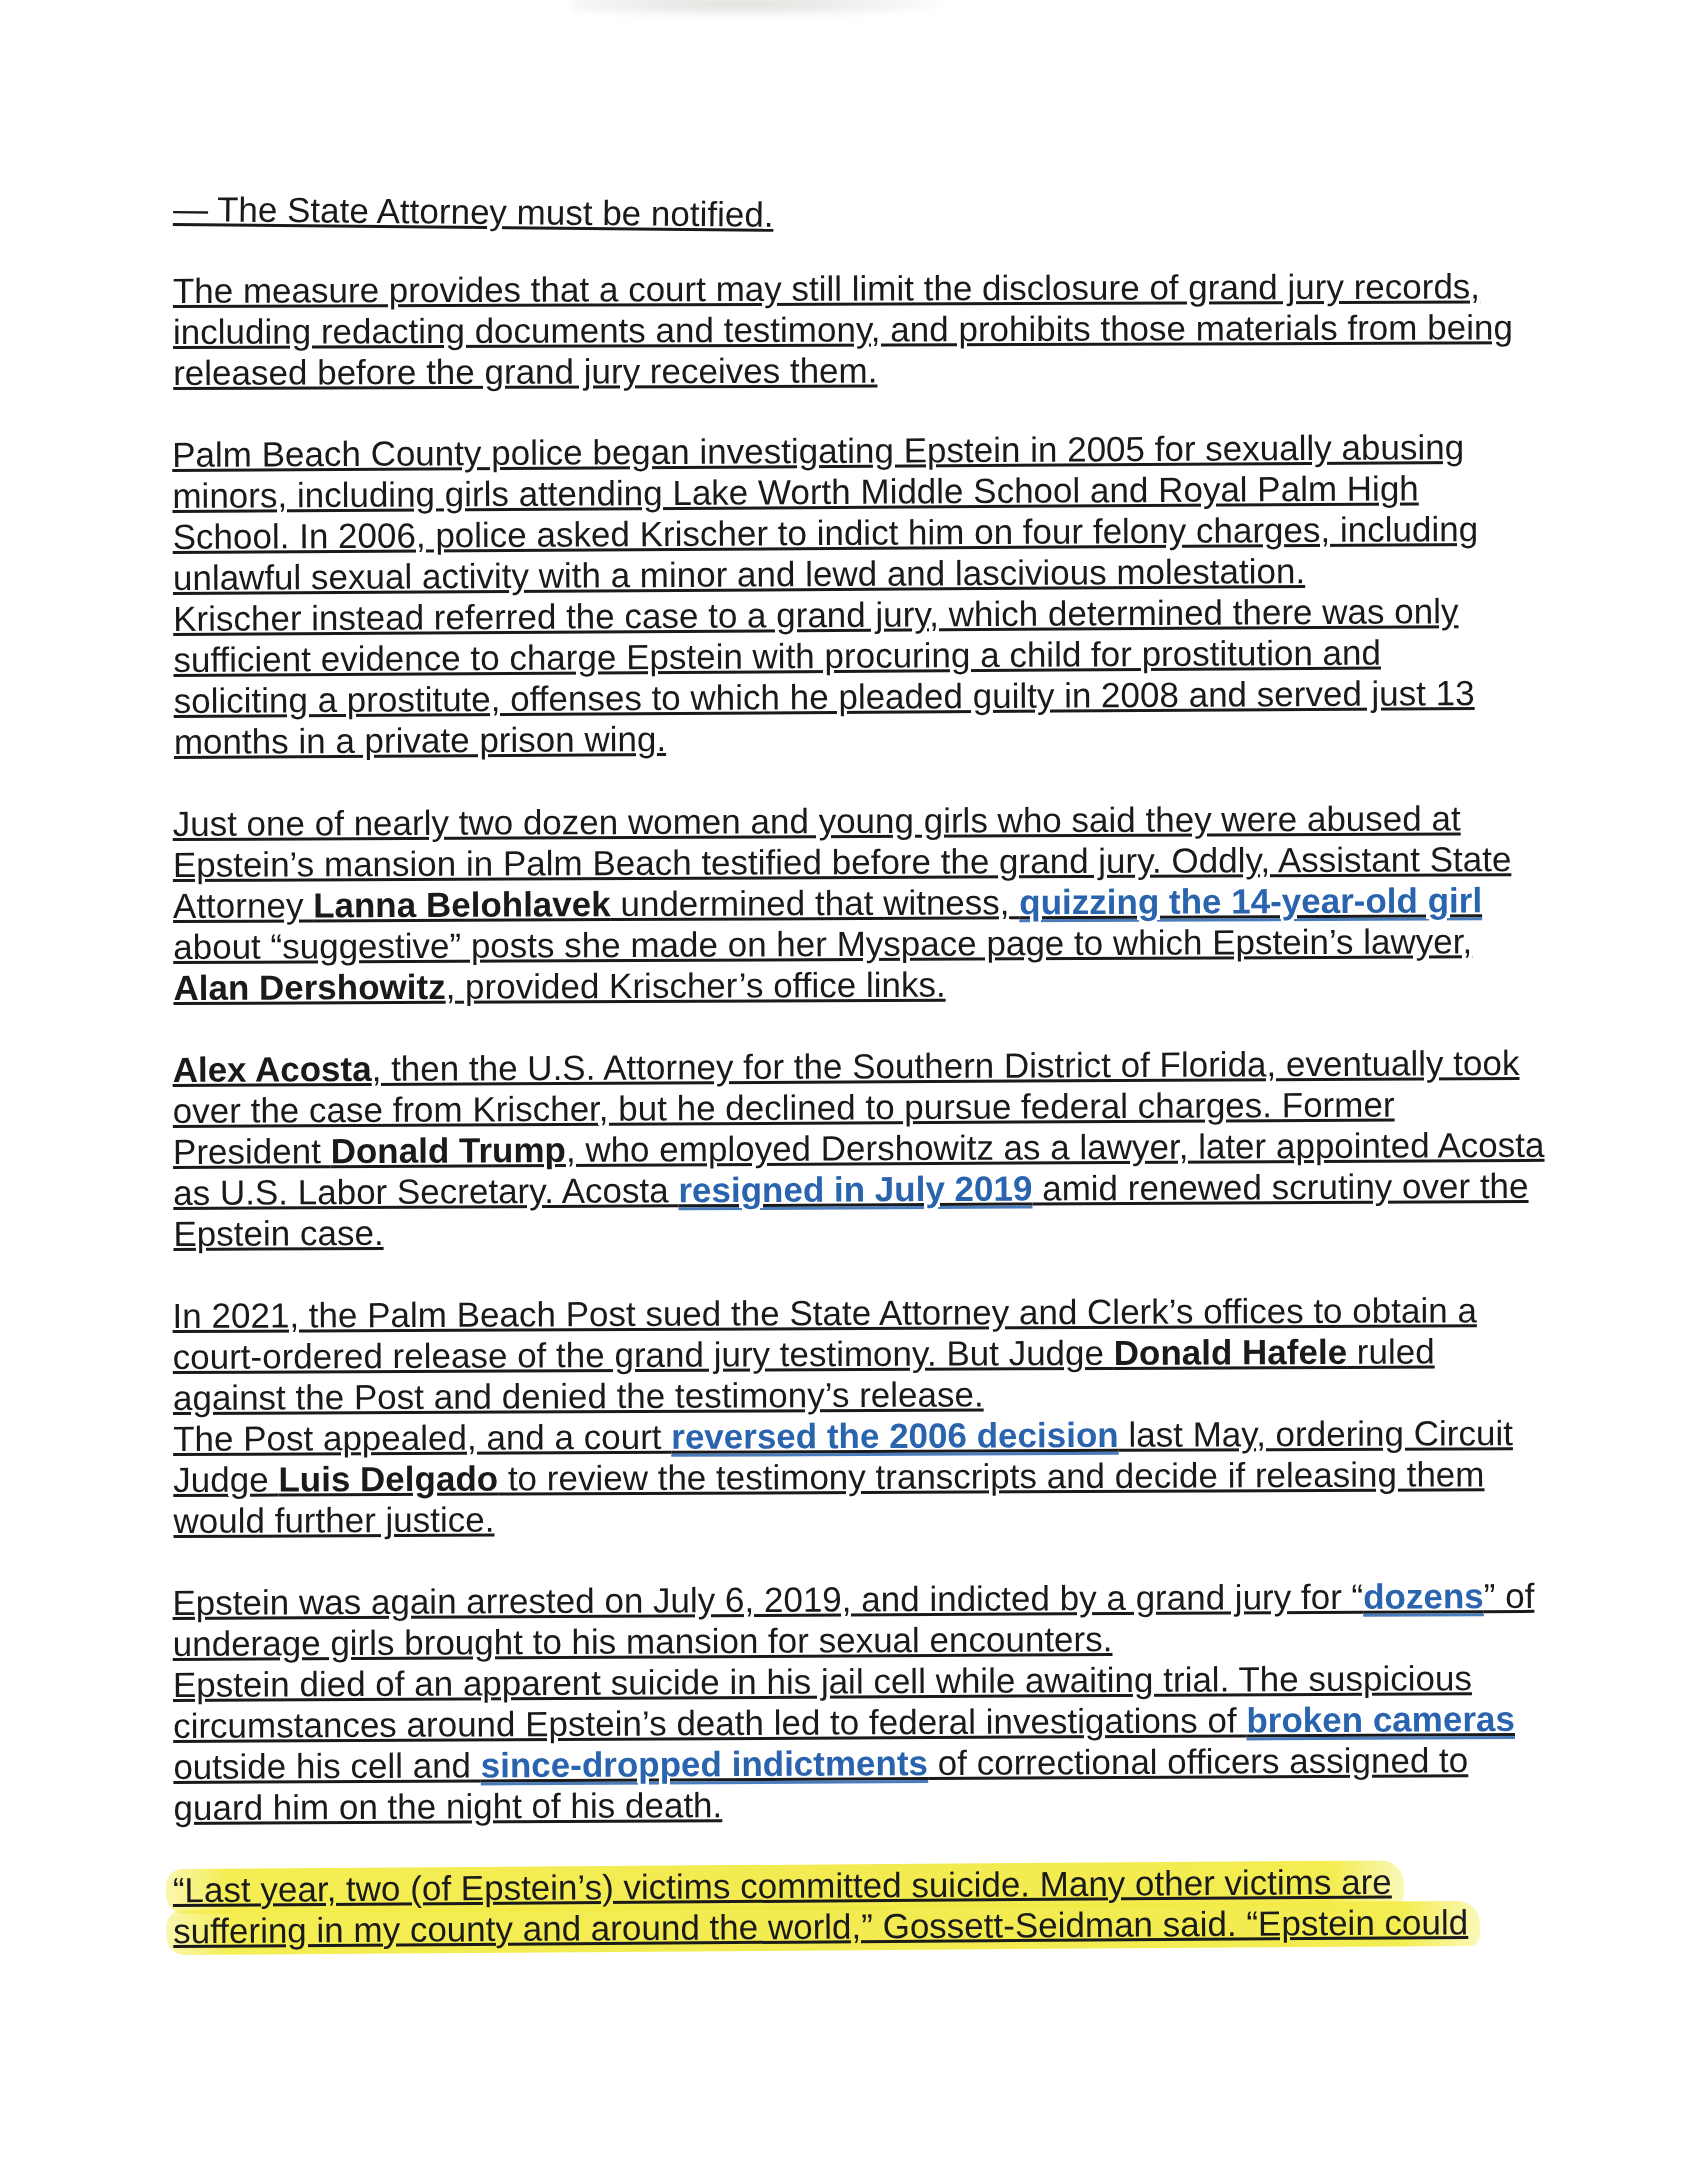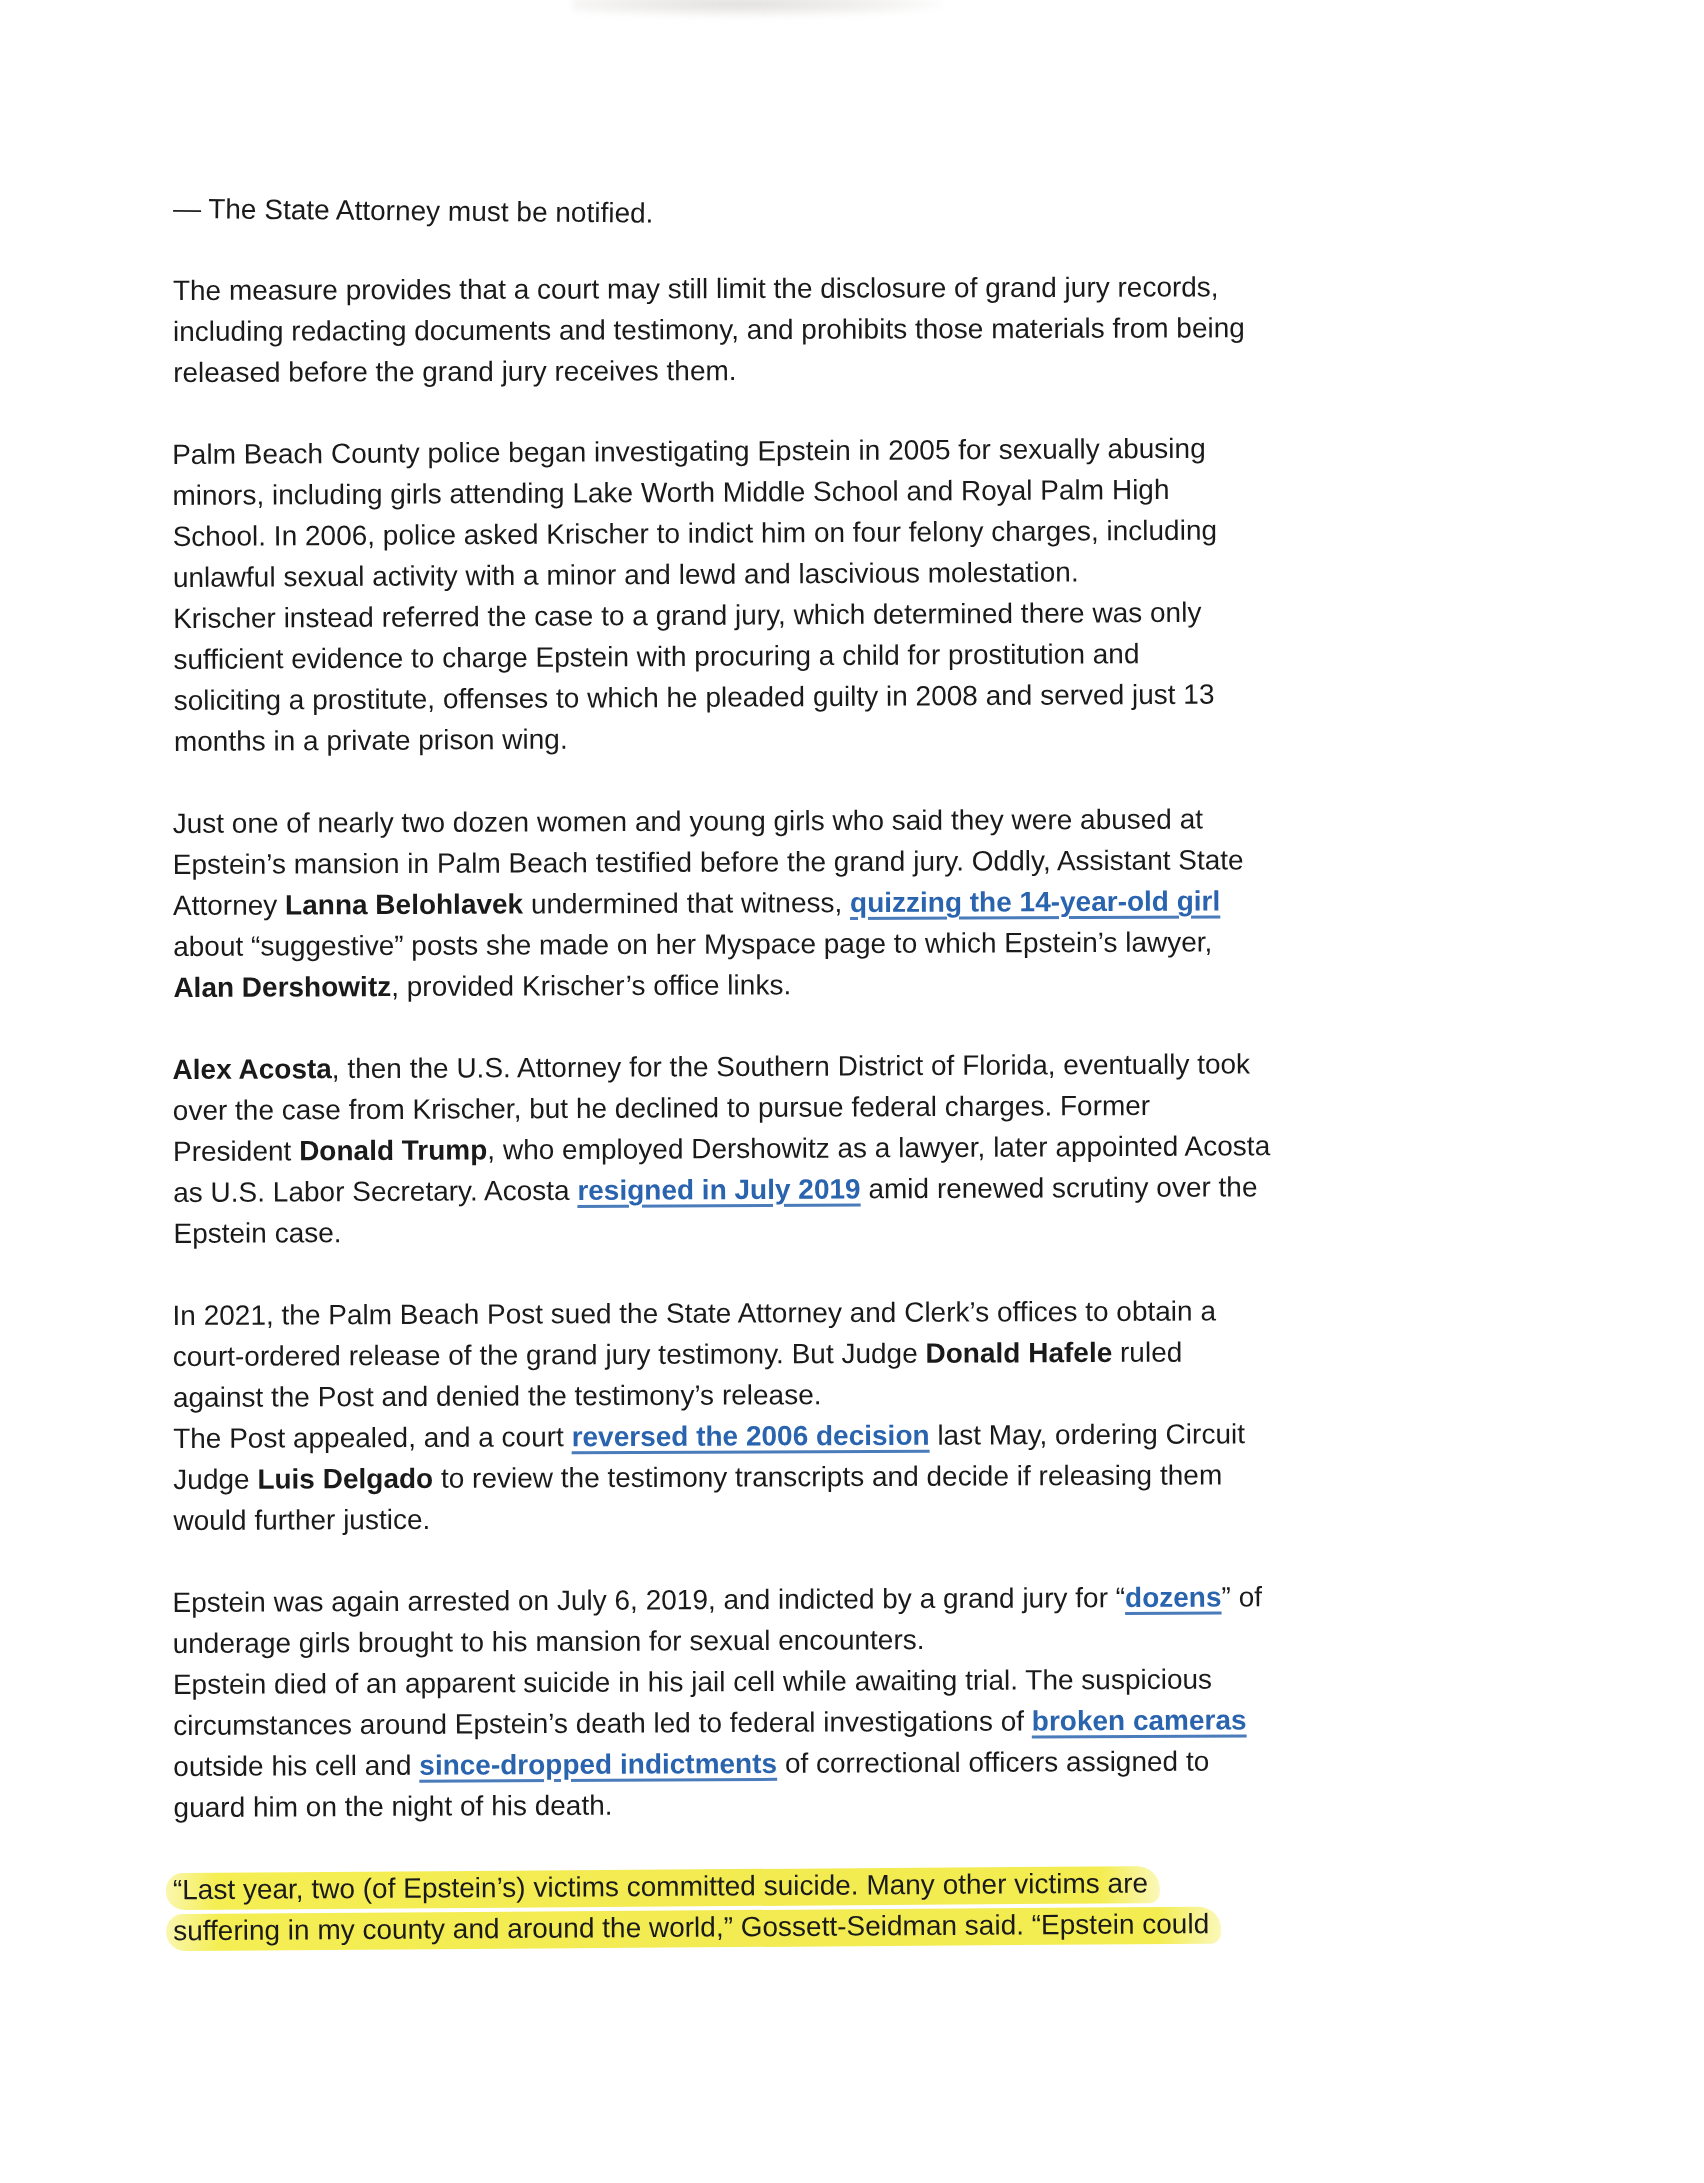--- a/index.html
+++ b/index.html
@@ -23,22 +23,23 @@
     background:radial-gradient(ellipse at 45% 40%, rgba(175,170,162,0.38), rgba(200,196,190,0.18) 55%, rgba(255,255,255,0) 75%);
     filter:blur(3.3px);
     pointer-events:none;
   }
   .doc{
     position:absolute;
     left:173px;
     top:188px;
     width:1328px;
     color:var(--text);
-    font-size:28px;
+    font-size:35px;
     line-height:41px;
+    text-decoration:underline;
   }
   .para{
     margin:0 0 41px 0;
     white-space:nowrap;
     transform-origin:left center;
   }
   .para:nth-of-type(1){transform:rotate(0.55deg);}
   .para:nth-of-type(2){transform:rotate(-0.2deg);}
   .para:nth-of-type(3){transform:rotate(-0.35deg);}
   .para:nth-of-type(4){transform:rotate(-0.25deg);}

